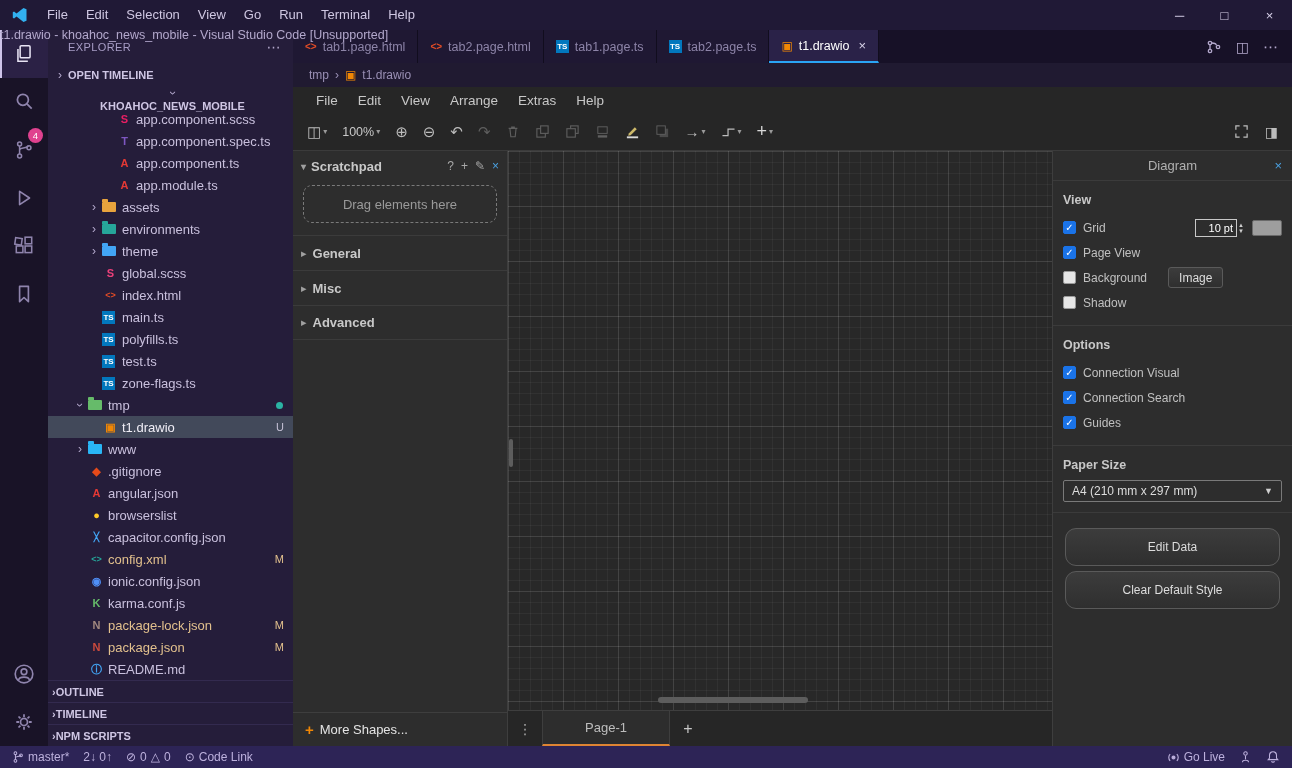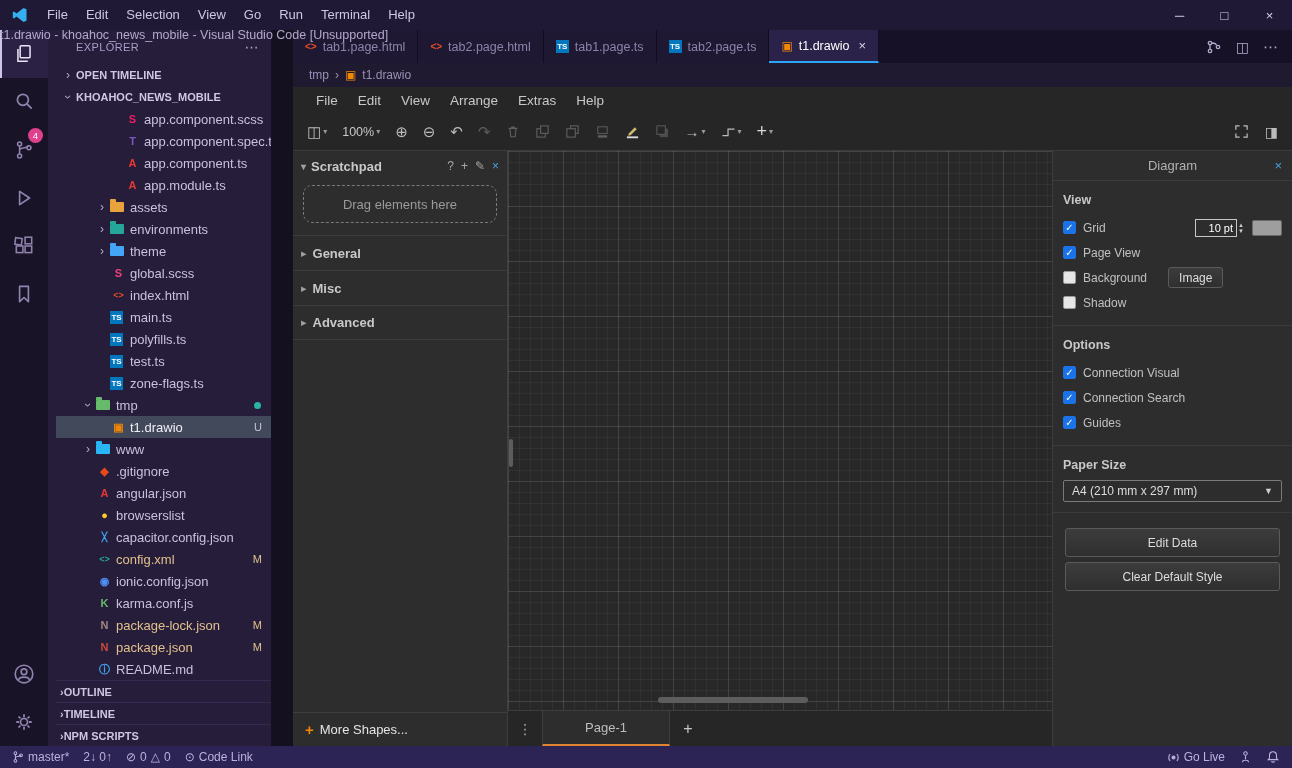--- a/index.html
+++ b/index.html
@@ -24,32 +24,32 @@
     display:flex; flex-direction:column; align-items:center; }
   .ab-item { position:relative; width:48px; height:48px; display:flex; align-items:center;
     justify-content:center; }
   .ab-item.active { background:#2b2145; box-shadow:inset 2px 0 0 #cfc4ea; }
   .ab-badge { position:absolute; top:2px; right:5px; min-width:15px; height:15px; background:#e0418f;
     border-radius:8px; color:#fff; font-size:9.5px; display:flex; align-items:center;
     justify-content:center; padding:0 3px; }
   .ab-bottom { margin-top:auto; display:flex; flex-direction:column; align-items:center; }
 
   
-  .sidebar { position:absolute; top:30px; left:48px; width:223px; bottom:22px; background:#251d3a;
-    color:#c9c0dd; display:flex; flex-direction:column; overflow:hidden;padding-left:8px; }
+  .sidebar { position:absolute; top:30px; left:48px; width:245px; bottom:22px; background:#251d3a;
+    color:#c9c0dd; display:flex; flex-direction:column; overflow:hidden; }
   .sb-header { height:34px; display:flex; align-items:center; padding:0 12px 0 20px;
     font-size:11px; color:#a89dc6; letter-spacing:.4px; flex:none; }
   .sb-header .dots { margin-left:auto; font-size:14px; color:#b3a8cc; }
   .sb-row { height:22px; display:flex; align-items:center; font-size:11px; font-weight:bold;
     color:#cfc6e4; flex:none; }
   .sb-row .chev, .trow .chev { width:16px; text-align:center; font-size:12px; font-weight:normal;
     color:#b3a8cc; display:inline-block; }
   .chev.open { transform:rotate(90deg); }
   .sb-row.oe { padding-left:4px; }
-  .sb-row.proj { padding-left:4px; }
+  .sb-row.proj { padding-left:4px;flex-direction:column; }
   .tree { flex:1 1 auto; overflow:hidden; }
   .trow { height:22px; display:flex; align-items:center; font-size:13px; color:#c9c0dd;
     cursor:default; white-space:nowrap; }
   .trow.sel { background:#42495a; color:#f0eef6; }
   .spacer16 { width:16px; flex:none; display:inline-block; }
   .ficon { width:17px; flex:none; text-align:center; font-weight:bold; font-size:11px; }
   .ficon.glyph { line-height:22px; }
   .folder { width:14px; height:10px; margin:0 3px 0 0; border-radius:1px; background:var(--c);
     position:relative; top:0; flex:none; }
   .folder::before { content:''; position:absolute; top:-3px; left:0; width:6px; height:3px;
@@ -161,21 +161,21 @@
     color:#fff; font-size:11px; text-align:right; padding-right:3px;
     font-family:"Liberation Sans",sans-serif; }
   .spin { display:flex; flex-direction:column; font-size:6px; color:#cfcfcf; line-height:6px;
     margin-left:1px; }
   .swatch { width:30px; height:16px; background:#9e9e9e; border:1px solid #6a6a6a; border-radius:2px;
     margin-left:8px; }
   .btn { background:linear-gradient(#3c3c3c,#2f2f2f); border:1px solid #5a5a5a; border-radius:3px;
     color:#ddd; font-size:12px; height:21px; display:inline-flex; align-items:center;
     justify-content:center; padding:0 10px; font-family:"Liberation Sans",sans-serif; }
   .btn.img { margin-left:14px; }
-  .btn.block { display:flex; width:100%; margin:5px 0; height:29px; }
+  .btn.block { display:flex; width:100%; margin:5px 0; height:38px;border-radius:11px; }
   .sel-box { height:22px; border:1px solid #7a7a7a; border-radius:2px; background:#2d2d2d;
     display:flex; align-items:center; padding:0 8px; color:#ddd; margin-top:4px; }
   .sel-box .arr { margin-left:auto; font-size:9px; color:#cfcfcf; }
   .radio-row { display:flex; align-items:center; justify-content:center; gap:6px; height:30px; }
   .radio { width:12px; height:12px; border-radius:50%; flex:none; }
   .radio.on { border:2px solid #1a73e8; background:#1a73e8; box-shadow:inset 0 0 0 2px #2d2d2d; }
   .radio.off { background:#e0e0e0; border:1px solid #8a8a8a; }
   .radio-lab { margin-right:14px; }
   .fmt-btns { padding:10px 12px; }
 

